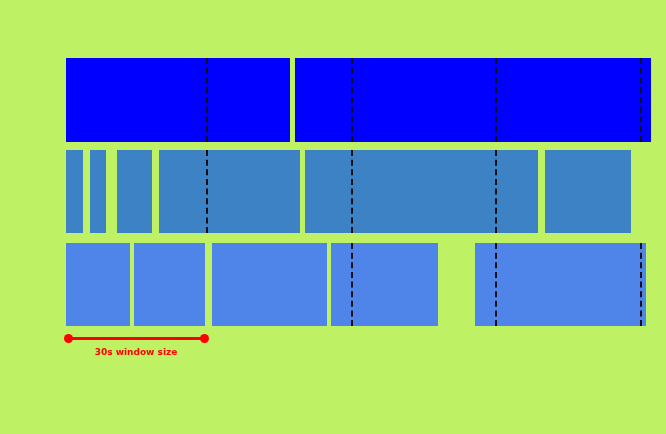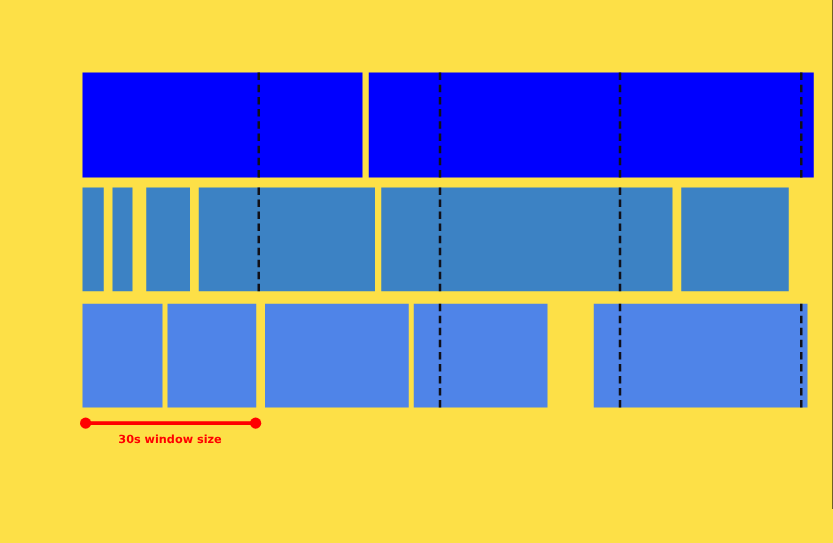--- a/index.html
+++ b/index.html
@@ -8,21 +8,21 @@
     padding: 0;
     background: #000000;
   }
   body {
     font-family: "DejaVu Sans", "Liberation Sans", sans-serif;
   }
   #figure {
     position: relative;
     width: 666px;
     height: 434px;
-    background: #fde047;
+    background: #bef264;
     overflow: hidden;
   }
   .plot-area {
     position: absolute;
     left: 0;
     top: 0;
     width: 666px;
     height: 434px;
   }
   .track {

